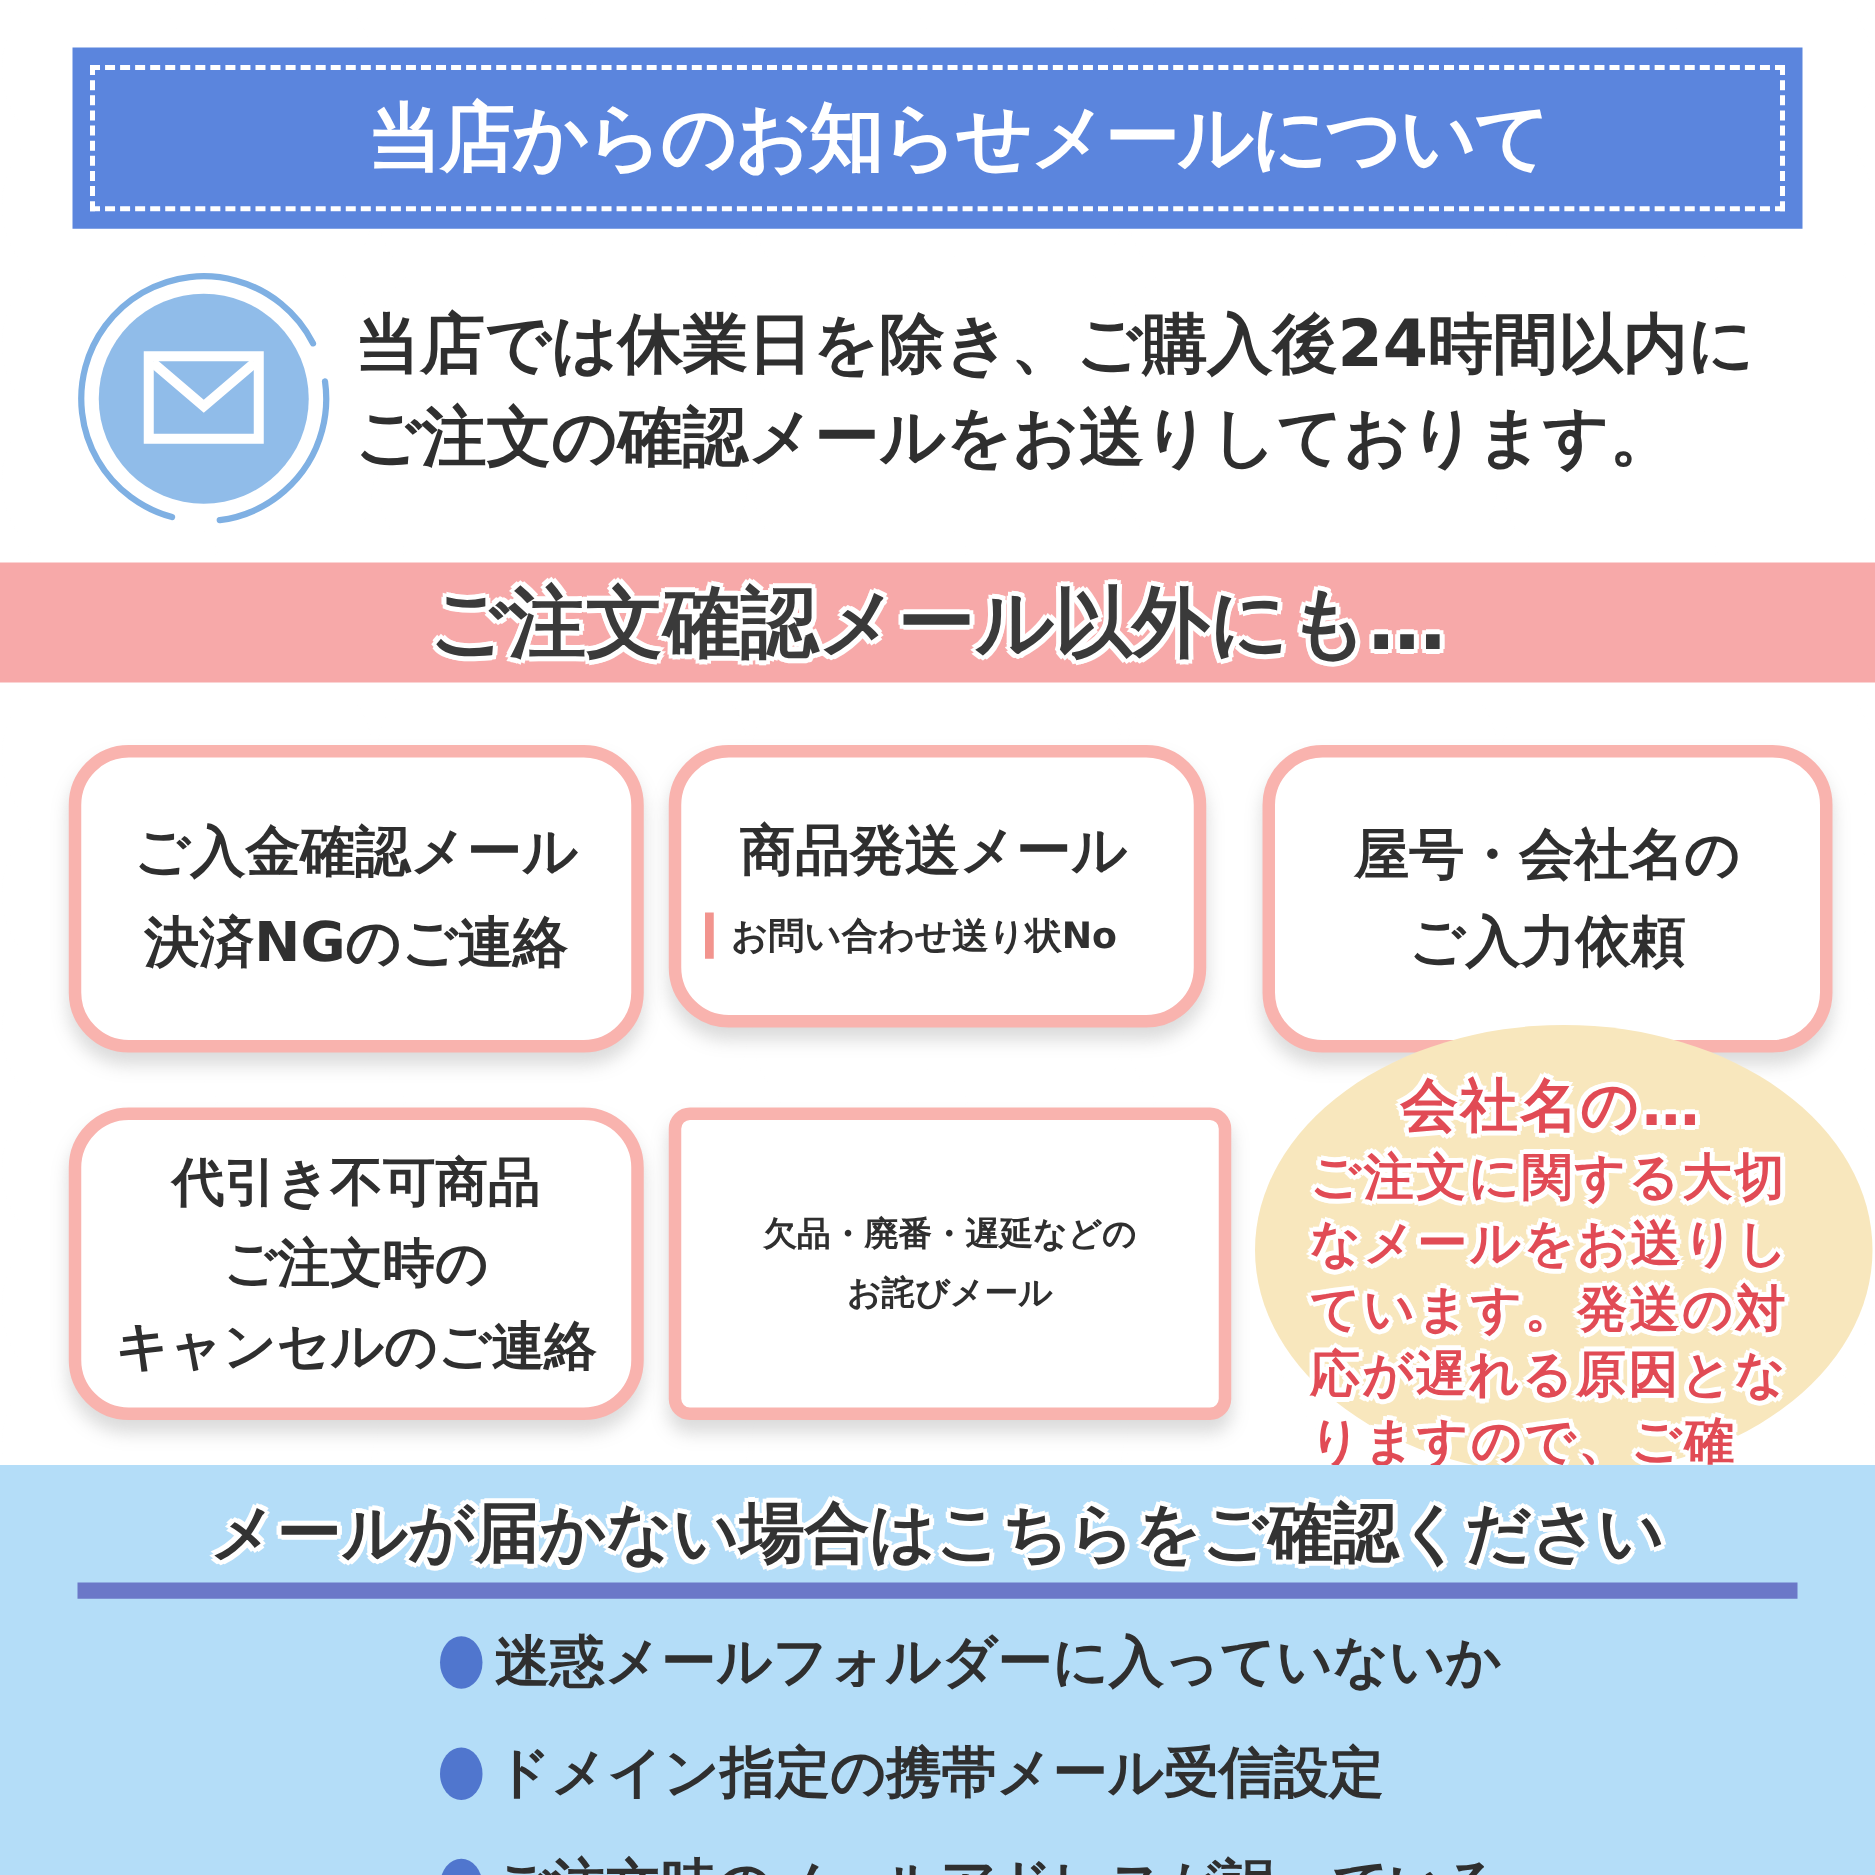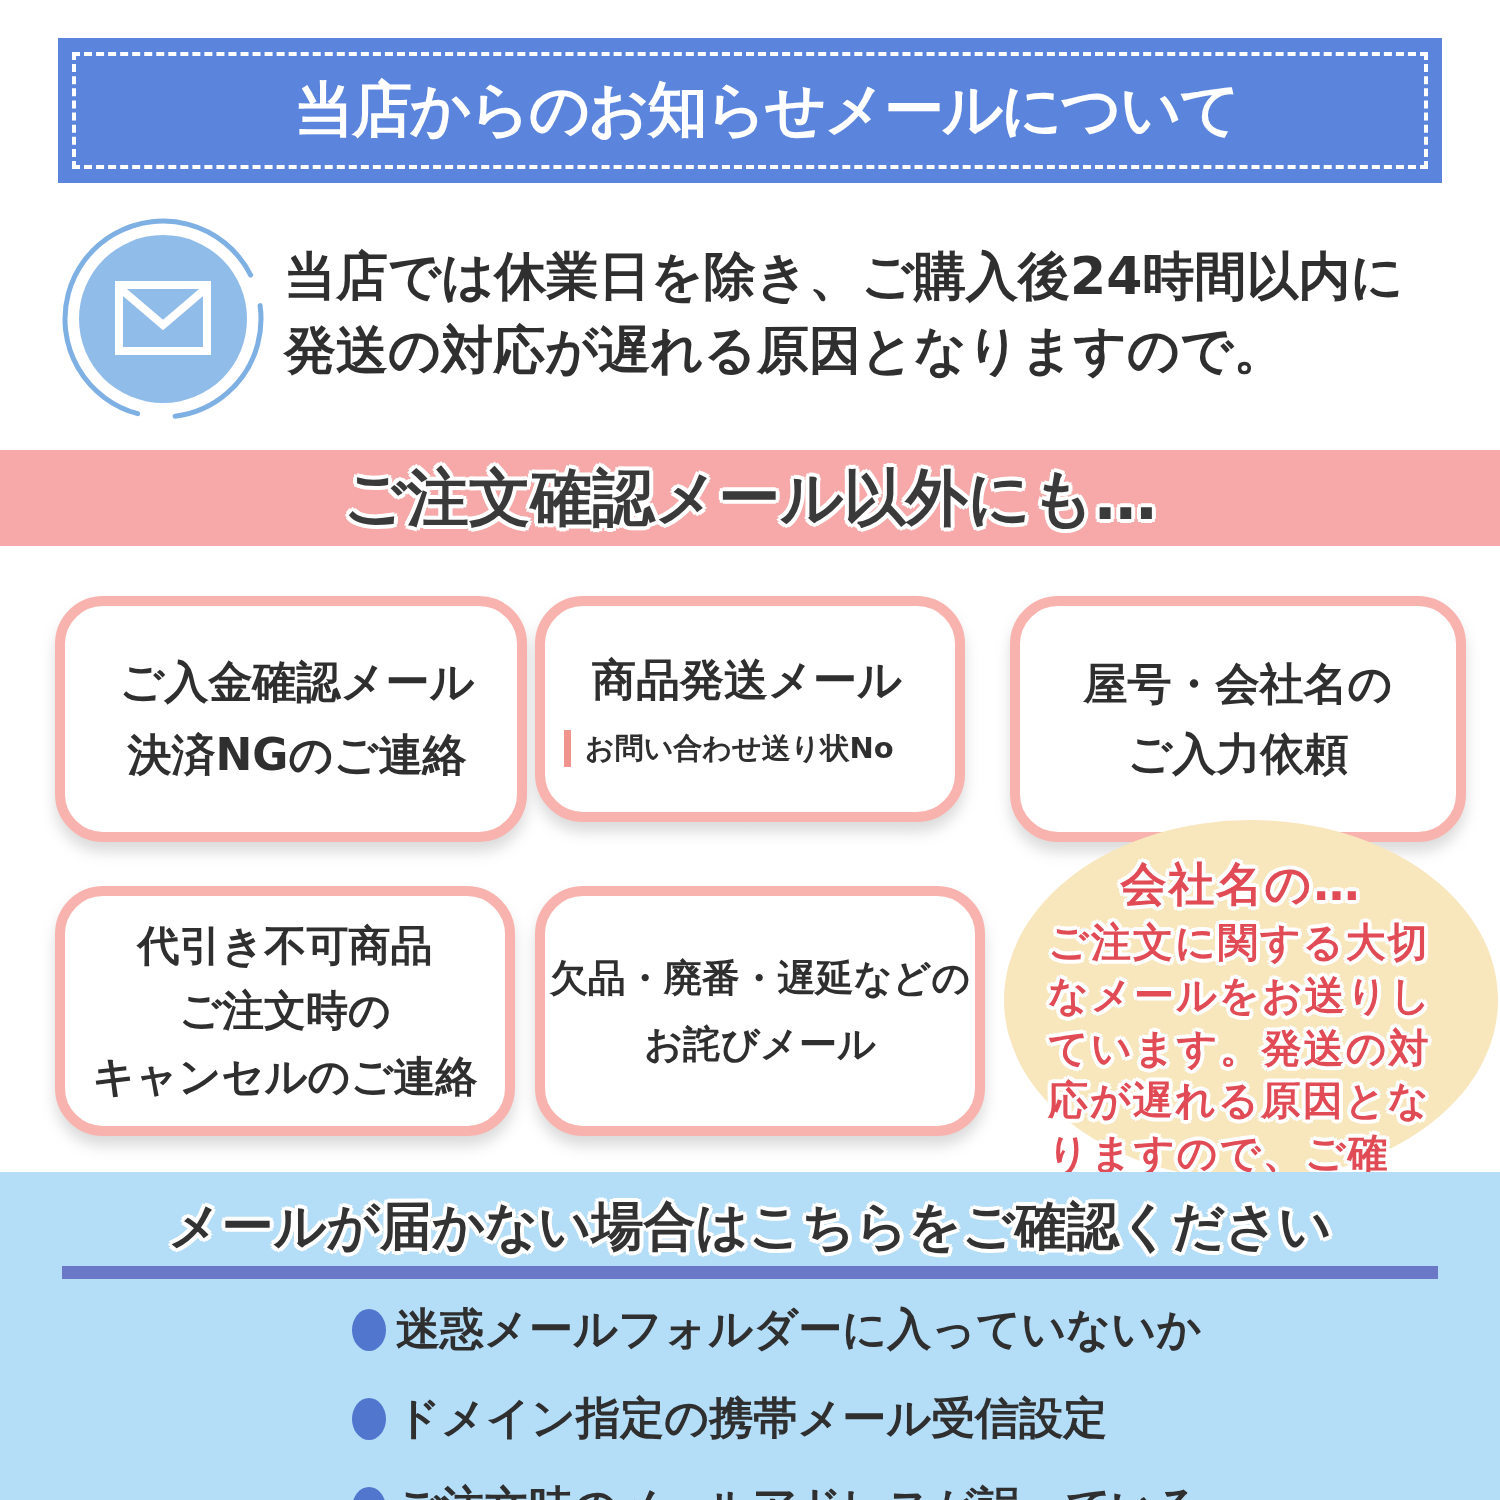--- a/index.html
+++ b/index.html
@@ -47,25 +47,25 @@
     font-size:62px; color:#3a3a3a; white-space:nowrap;
   }
   
   .card {
     position:absolute; background:#fff;
     border:10px solid #f9b3ae; border-radius:48px;
     box-shadow:0 10px 14px rgba(125,125,125,.28);
     display:flex; flex-direction:column; align-items:center; justify-content:center;
     text-align:center; color:#2f2f2f;
   }
-  .card-payment  { left:55px;   top:596px; width:440px; height:226px; font-size:44px; line-height:1.65;padding-left:12px; }
+  .card-payment  { left:55px;   top:596px; width:440px; height:226px; font-size:44px; line-height:1.65; }
   .card-shipping { left:535px;  top:596px; width:430px; height:226px; align-items:flex-start; padding-left:19px; box-sizing:border-box; justify-content:center; }
   .card-company  { left:1010px; top:596px; width:436px; height:226px; font-size:44px; line-height:1.6; }
   .card-cod      { left:55px;   top:886px; width:440px; height:230px; font-size:42px; line-height:1.55; }
-  .card-apology  { left:535px;  top:886px; width:430px; height:230px; font-size:38px; line-height:1.75; }
+  .card-apology  { left:535px;  top:886px; width:430px; height:230px; font-size:27px; line-height:1.75;border-radius:17px; }
   .ship-title { font-size:44px; margin-bottom:12px; margin-left:28px; }
   .ship-item  { display:flex; align-items:stretch; gap:14px; margin-top:8px; }
   .accent-bar { width:7px; background:#f2948e; flex:none; }
   .ship-item-text { font-size:29px; line-height:1.25; text-align:left; }
   
   .bubble {
     position:absolute; left:1004px; top:820px; width:494px; height:360px;
     background:#f8e7bd; border-radius:50%;
   }
   .bubble-title {
@@ -104,21 +104,21 @@
   <div class="intro-icon">
     <svg viewBox="0 0 206 206" width="206" height="206">
       <circle cx="103" cy="103" r="98" fill="none" stroke="#7fb0e3" stroke-width="5" stroke-dasharray="390 32 155 45" stroke-linecap="round" transform="rotate(105 103 103)"></circle>
       <circle cx="103" cy="103" r="84" fill="#90bce9"></circle>
       <rect x="59" y="69" width="88" height="66" fill="none" stroke="#ffffff" stroke-width="8"></rect>
       <polyline points="62,74 103,109 144,74" fill="none" stroke="#ffffff" stroke-width="8"></polyline>
     </svg>
   </div>
   <div class="intro-text">
     <div>当店では休業日を除き、ご購入後24時間以内に</div>
-    <div>発送の対応が遅れる原因となりますので。</div>
+    <div>ご注文の確認メールをお送りしております。</div>
   </div>
 
   <div class="pink-banner">
     <span class="outline-white">ご注文確認メール以外にも…</span>
   </div>
 
   <div class="card card-payment">
     <div>ご入金確認メール</div>
     <div>決済NGのご連絡</div>
   </div>

